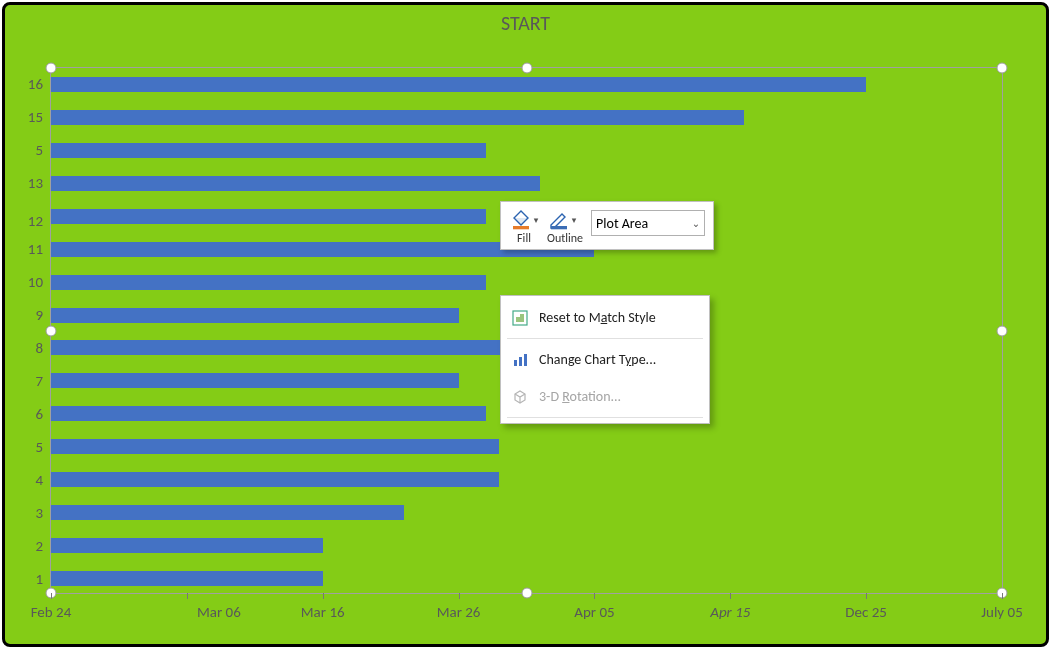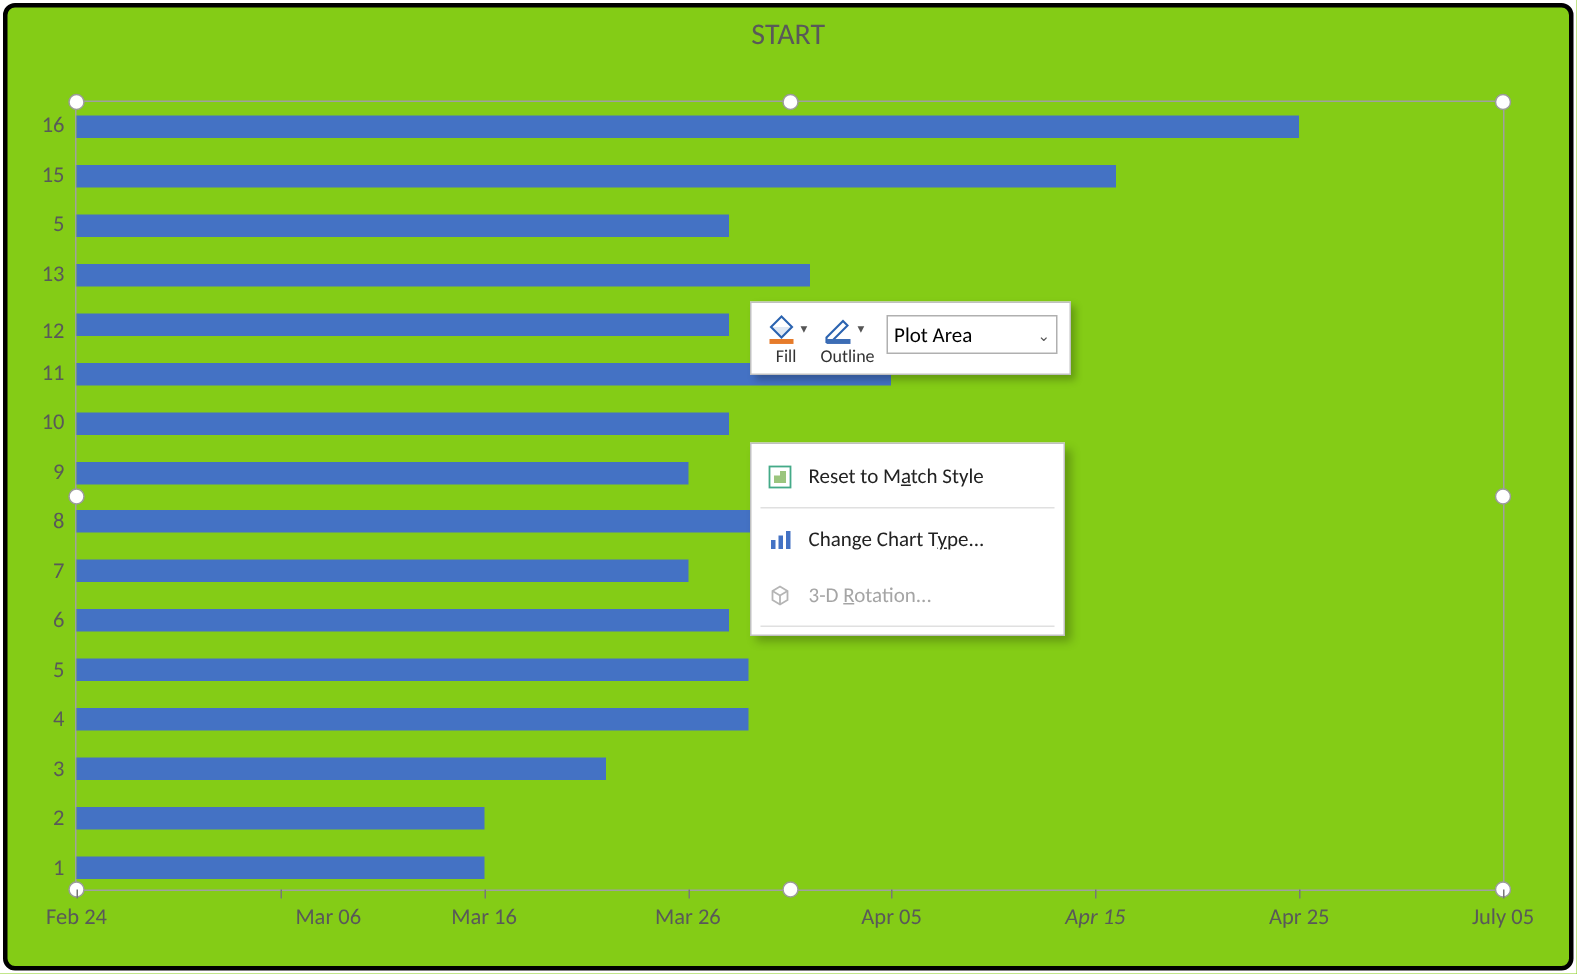--- a/index.html
+++ b/index.html
@@ -187,21 +187,21 @@
       <div class="x-label" style="left: 14.2857%; margin-left: 32px;">Mar 06</div>
       <div class="tick" style="left: 28.5714%;"></div>
       <div class="x-label" style="left: 28.5714%;">Mar 16</div>
       <div class="tick" style="left: 42.8571%;"></div>
       <div class="x-label" style="left: 42.8571%;">Mar 26</div>
       <div class="tick" style="left: 57.1429%;"></div>
       <div class="x-label" style="left: 57.1429%;">Apr 05</div>
       <div class="tick" style="left: 71.4286%;"></div>
       <div class="x-label" style="left: 71.4286%; font-style: italic;">Apr 15</div>
       <div class="tick" style="left: 85.7143%;"></div>
-      <div class="x-label" style="left: 85.7143%;">Apr 25</div>
+      <div class="x-label" style="left: 85.7143%;">Dec 25</div>
       <div class="tick" style="left: 100%;"></div>
       <div class="x-label" style="left: 100%;">July 05</div>
     </div>
 
   <div class="mini-toolbar" style="left:495px; top:196px;">
     <div class="mt-item">
       <div class="mt-icon">
         <span>
           <svg width="22" height="20" viewBox="0 0 22 20">
             <path d="M4 8 L11 1 L18 8 L11 15 Z" fill="none" stroke="#2b63b0" stroke-width="1.4"></path>

